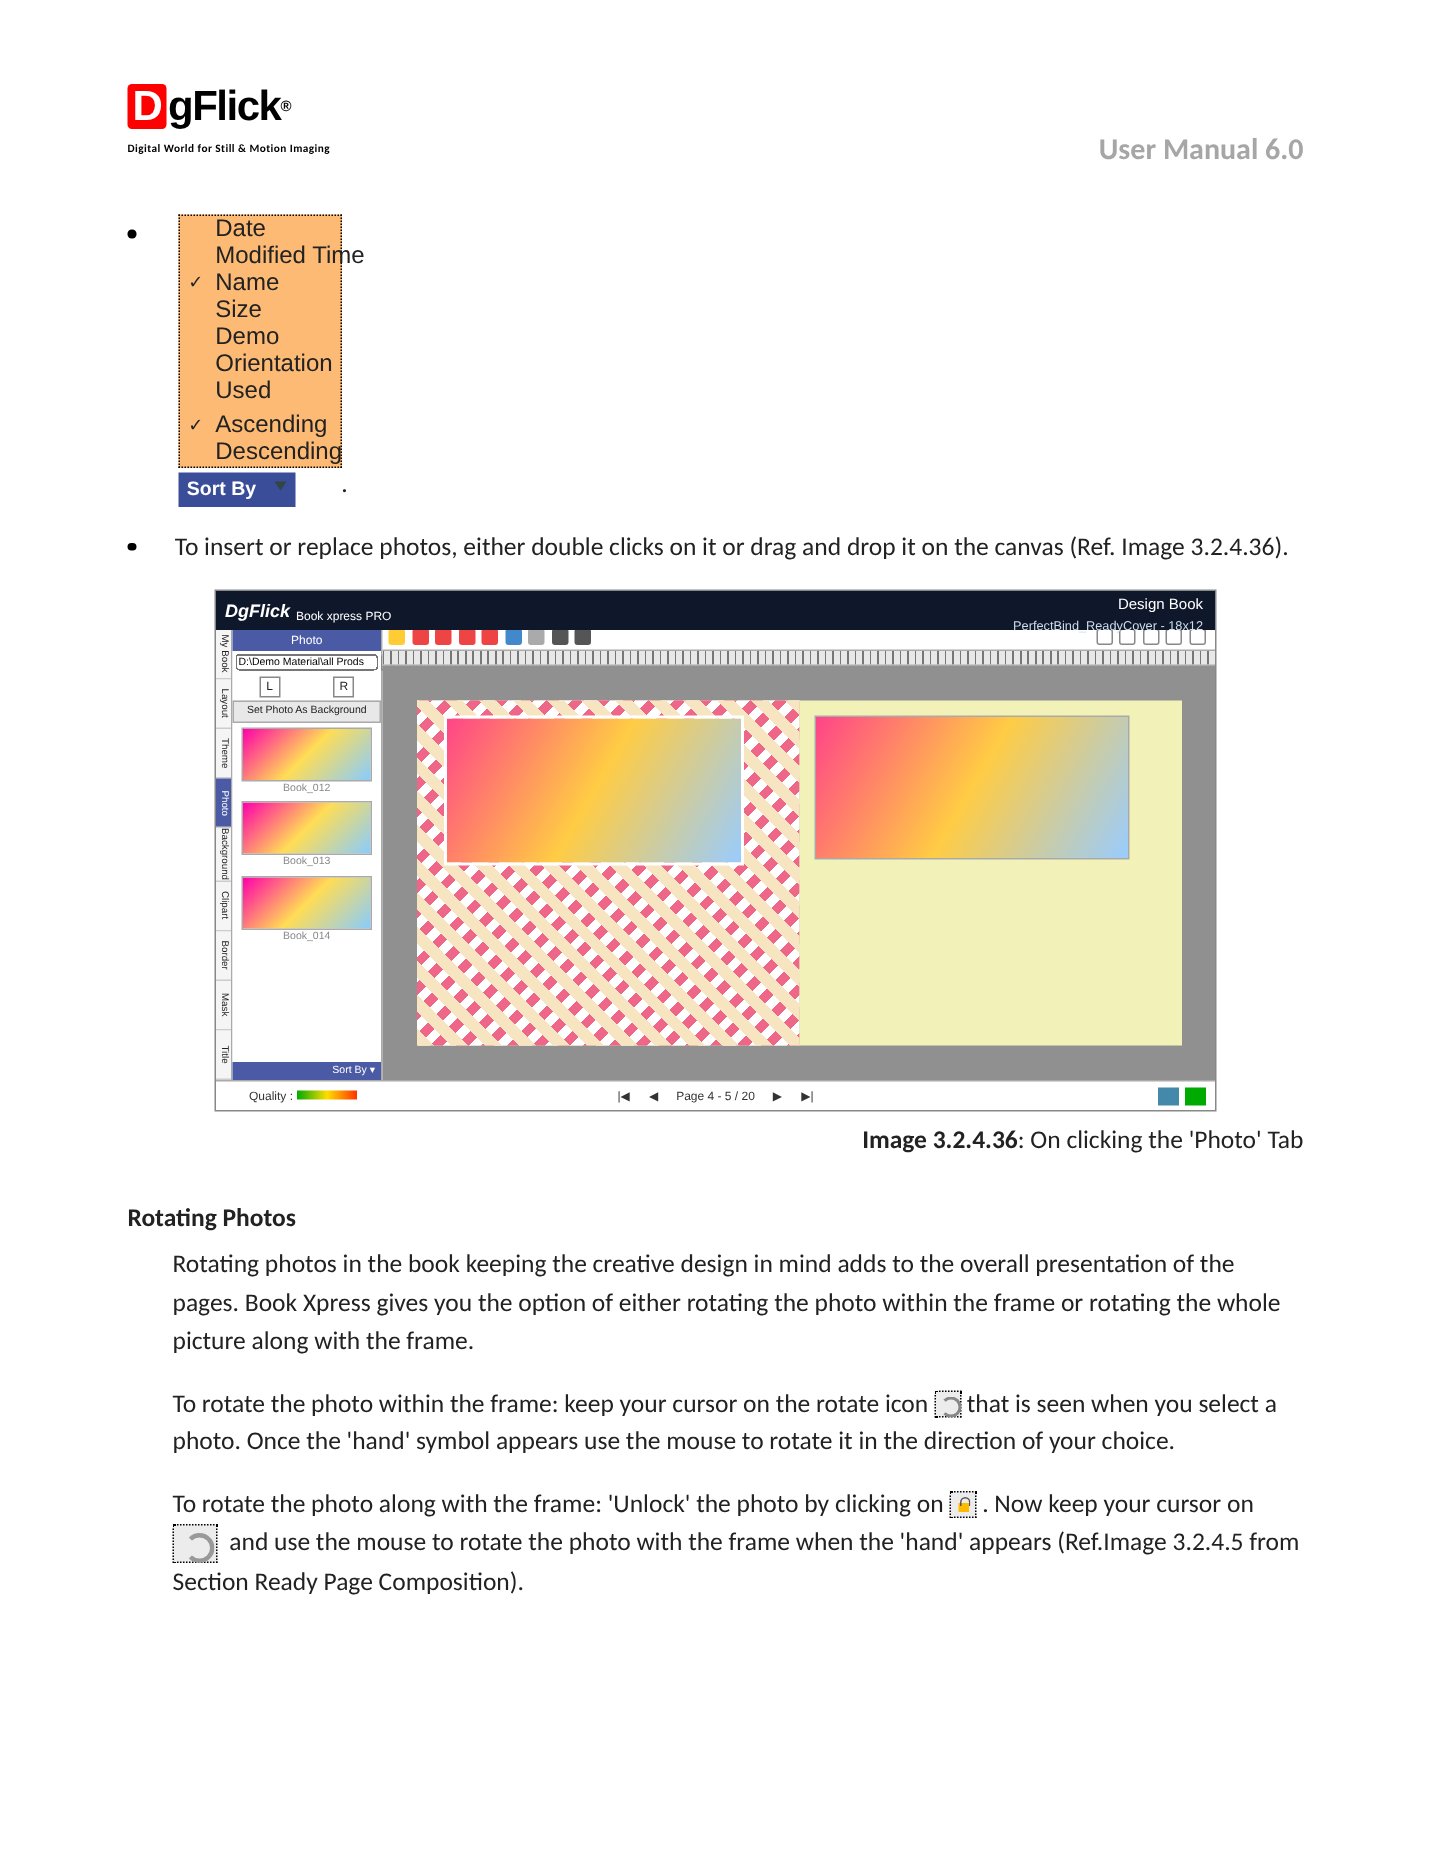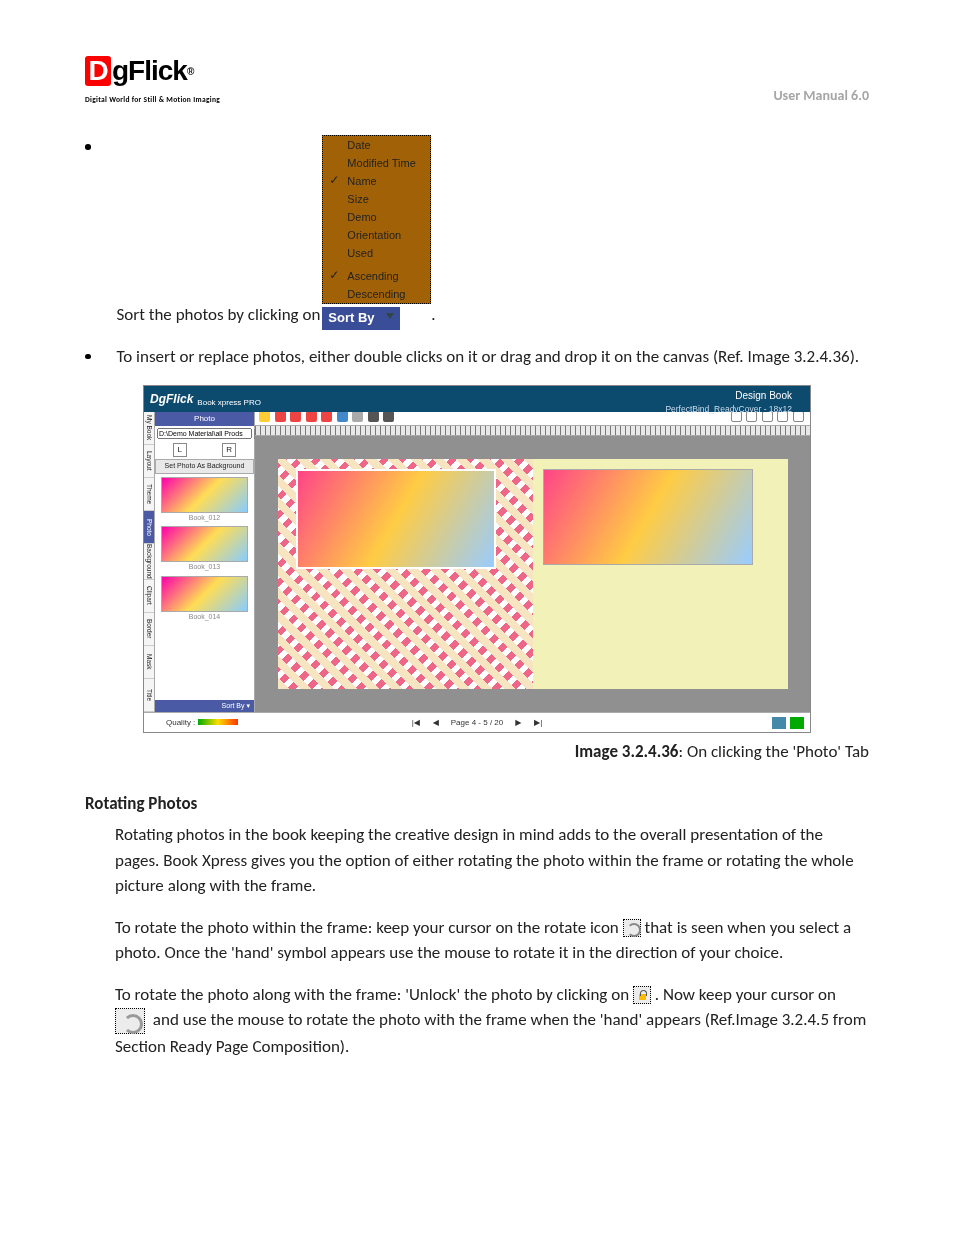--- a/index.html
+++ b/index.html
@@ -43,21 +43,21 @@
   .logo-tag {
     font-size: 7.5px;
     font-weight: bold;
     color: #000;
     letter-spacing: 0.3px;
     margin-top: 2px;
   }
   .manual-title {
     color: #a6a6a6;
     font-weight: bold;
-    font-size: 14px;
+    font-size: 20px;
     margin-top: 35px;
   }
   .bullet-row {
     display: flex;
     align-items: flex-start;
     margin-bottom: 16px;
   }
   .bullet-dot {
     width: 5.5px; height: 5.5px;
     background: #000;
@@ -70,23 +70,23 @@
 
   
   .sort-line { display: flex; align-items: flex-end; }
   .sort-menu-wrap {
     display: inline-block;
     margin-left: 2px;
     margin-bottom: -2px;
   }
   .sort-menu {
     border: 1px dotted #000;
-    background: #a16207;
+    background: #fdba74;
     font-family: Verdana, Arial, sans-serif;
-    font-size: 11px;
+    font-size: 16px;
     width: 109px;
   }
   .sm-item {
     position: relative;
     padding: 1px 6px 1px 24px;
     line-height: 16px;
     white-space: nowrap;
   }
   .sm-check::before {
     content: "✓";
@@ -132,29 +132,29 @@
     position: relative;
   }
   .shot-titlebar .winbtns {
     position: absolute; right: 2px; top: 1px;
     display: flex; gap: 1px;
   }
   .winbtn { width: 17px; height: 10px; border: 1px solid #a88; background: #f5e5e5; }
   .winbtn.red { background: #e14; border-color: #c03; }
   .shot-header {
     height: 26px;
-    background: #0c4a6e;
+    background: #0f172a;
     display: flex; align-items: center;
     color: #fff; font-weight: bold; font-style: italic;
     padding-left: 6px;
     font-size: 12px;
     position: relative;
   }
   .shot-header .right {
-    position: absolute; right: 18px; top: 2px;
+    position: absolute; right: 8px; top: 2px;
     text-align: right; font-style: normal; font-weight: normal;
     font-size: 8.5px;
   }
   .shot-header .right .dbook { font-size: 10px; display:block; }
   .shot-header .right .cover { color: #cde; }
   .shot-body {
     display: flex;
     height: 300px;
   }
   .shot-side {
@@ -274,25 +274,20 @@
         <sup style="font-size:10px; vertical-align:top;">®</sup>
     </span>
     <span class="logo-tag">Digital World for Still &amp; Motion Imaging</span>
   </div>
   <div class="manual-title">User Manual 6.0</div>
 </div>
 
 <div class="bullet-row">
   <span class="bullet-dot"></span>
   <div class="bullet-content sort-line">
-    <div>
-      
-      <div style="height:168px;"></div>
-      <span>Sort the photos by clicking on</span>
-    </div>
     <div class="sort-menu-wrap">
       <div class="sort-menu">
         <div id="sort-items">
             <div class="sm-item">Date</div>
             <div class="sm-item">Modified Time</div>
             <div class="sm-item sm-check">Name</div>
             <div class="sm-item">Size</div>
             <div class="sm-item">Demo</div>
             <div class="sm-item">Orientation</div>
             <div class="sm-item">Used</div>

